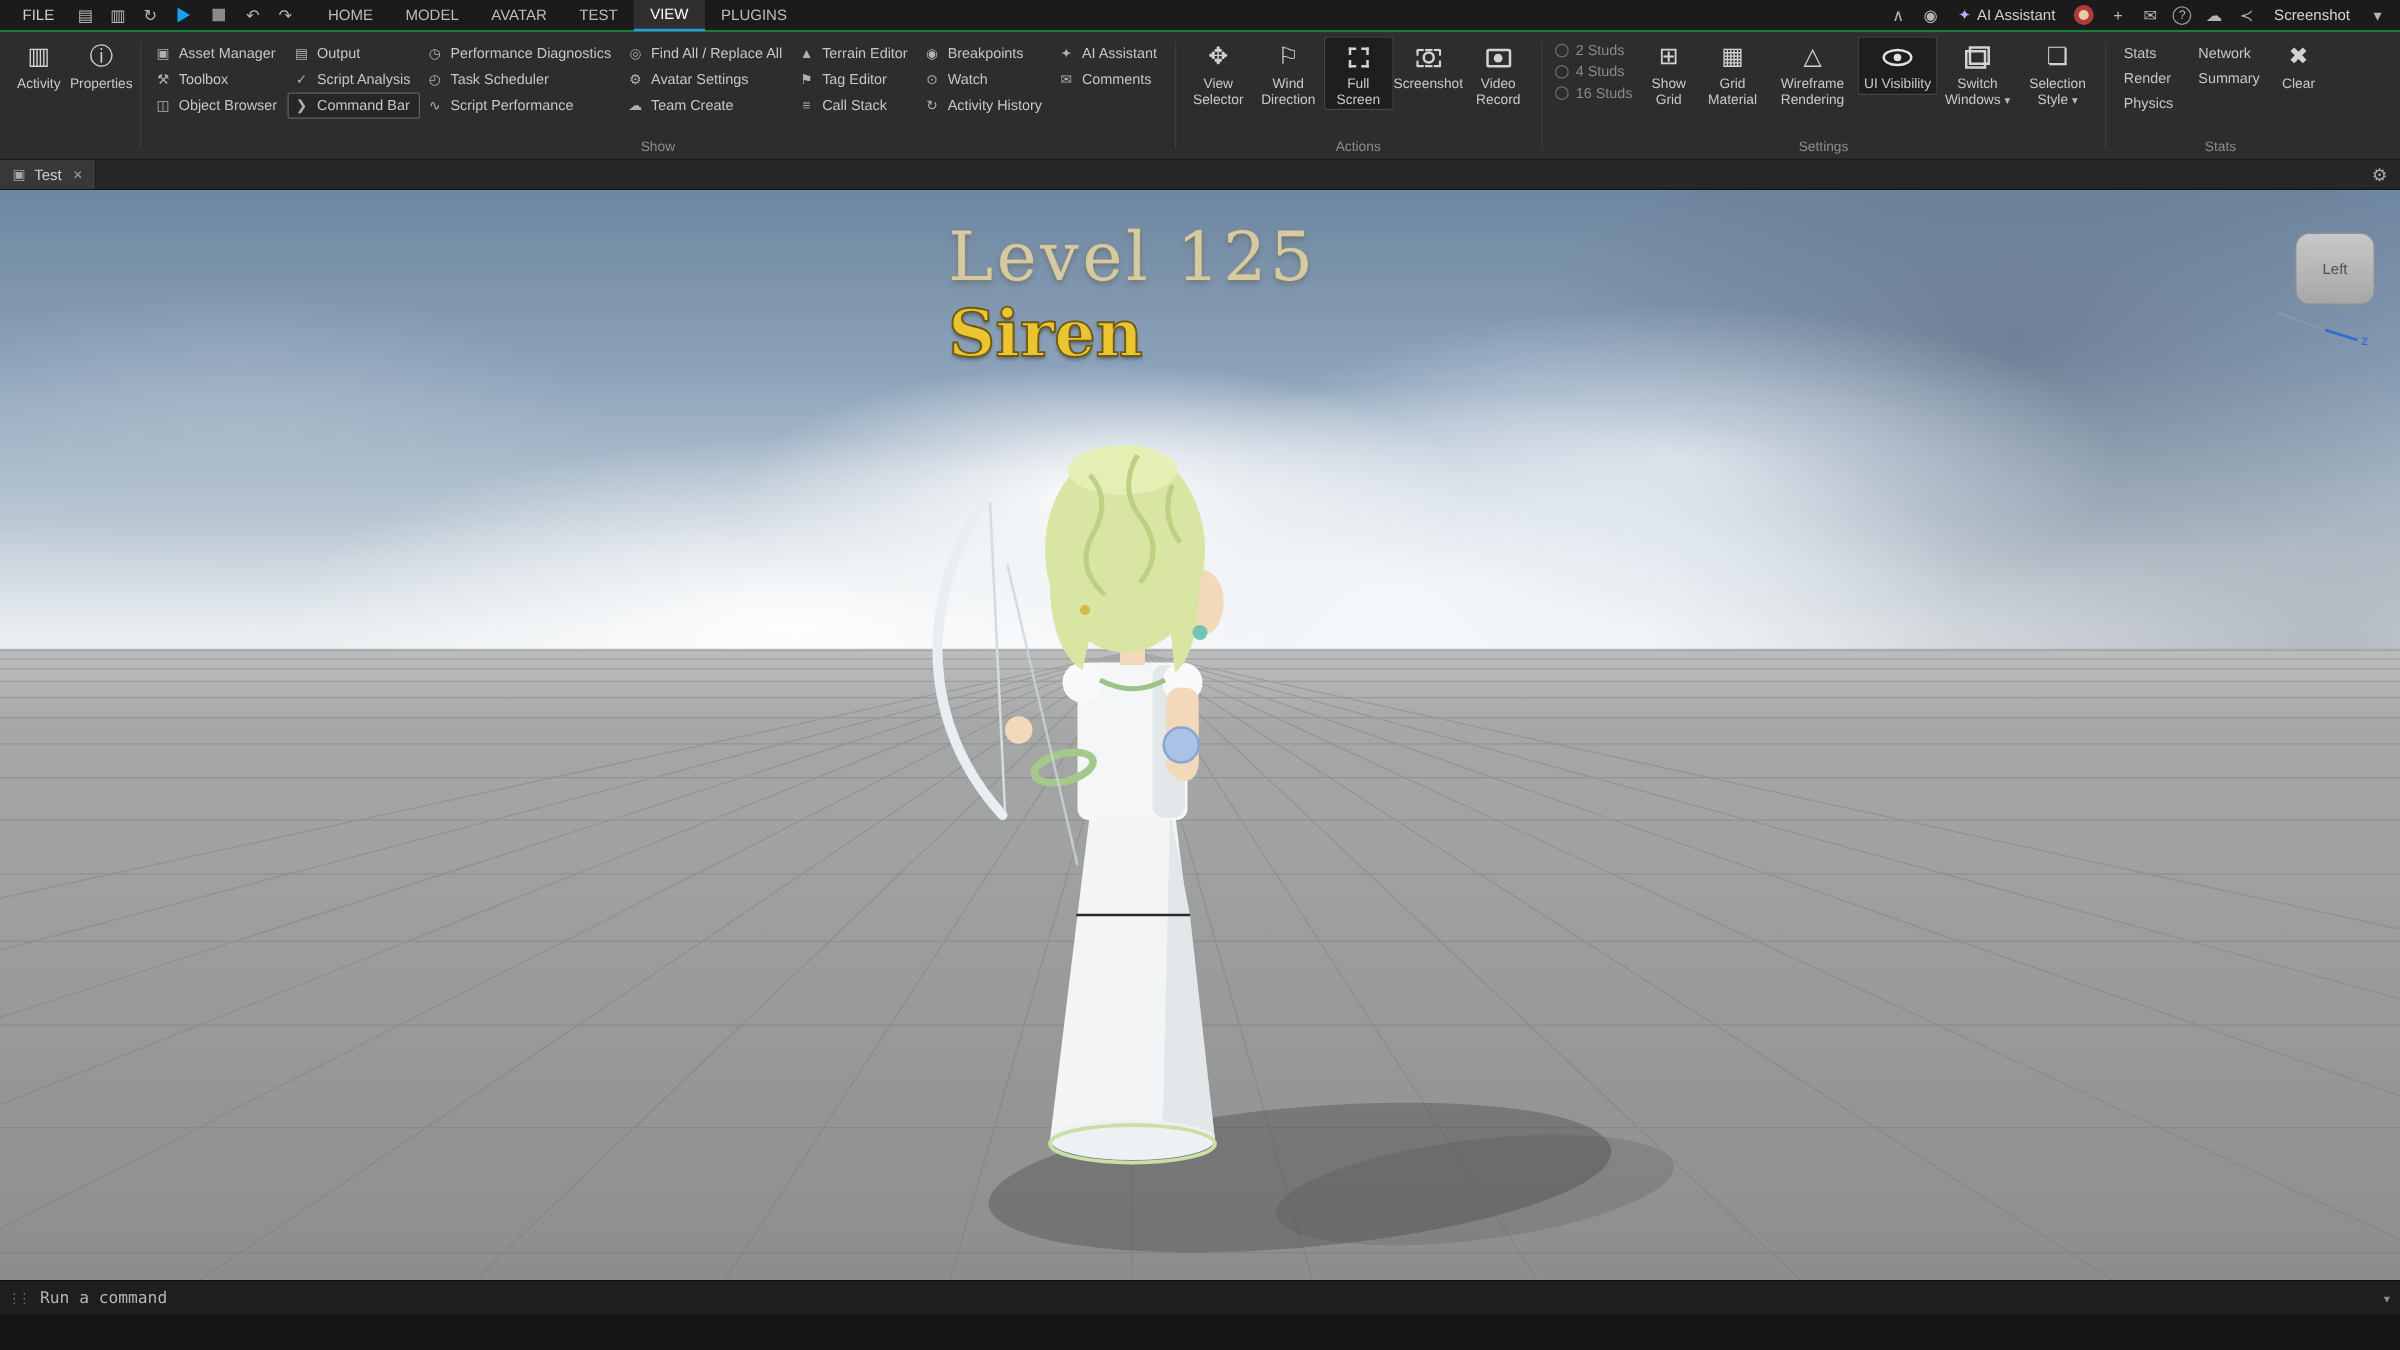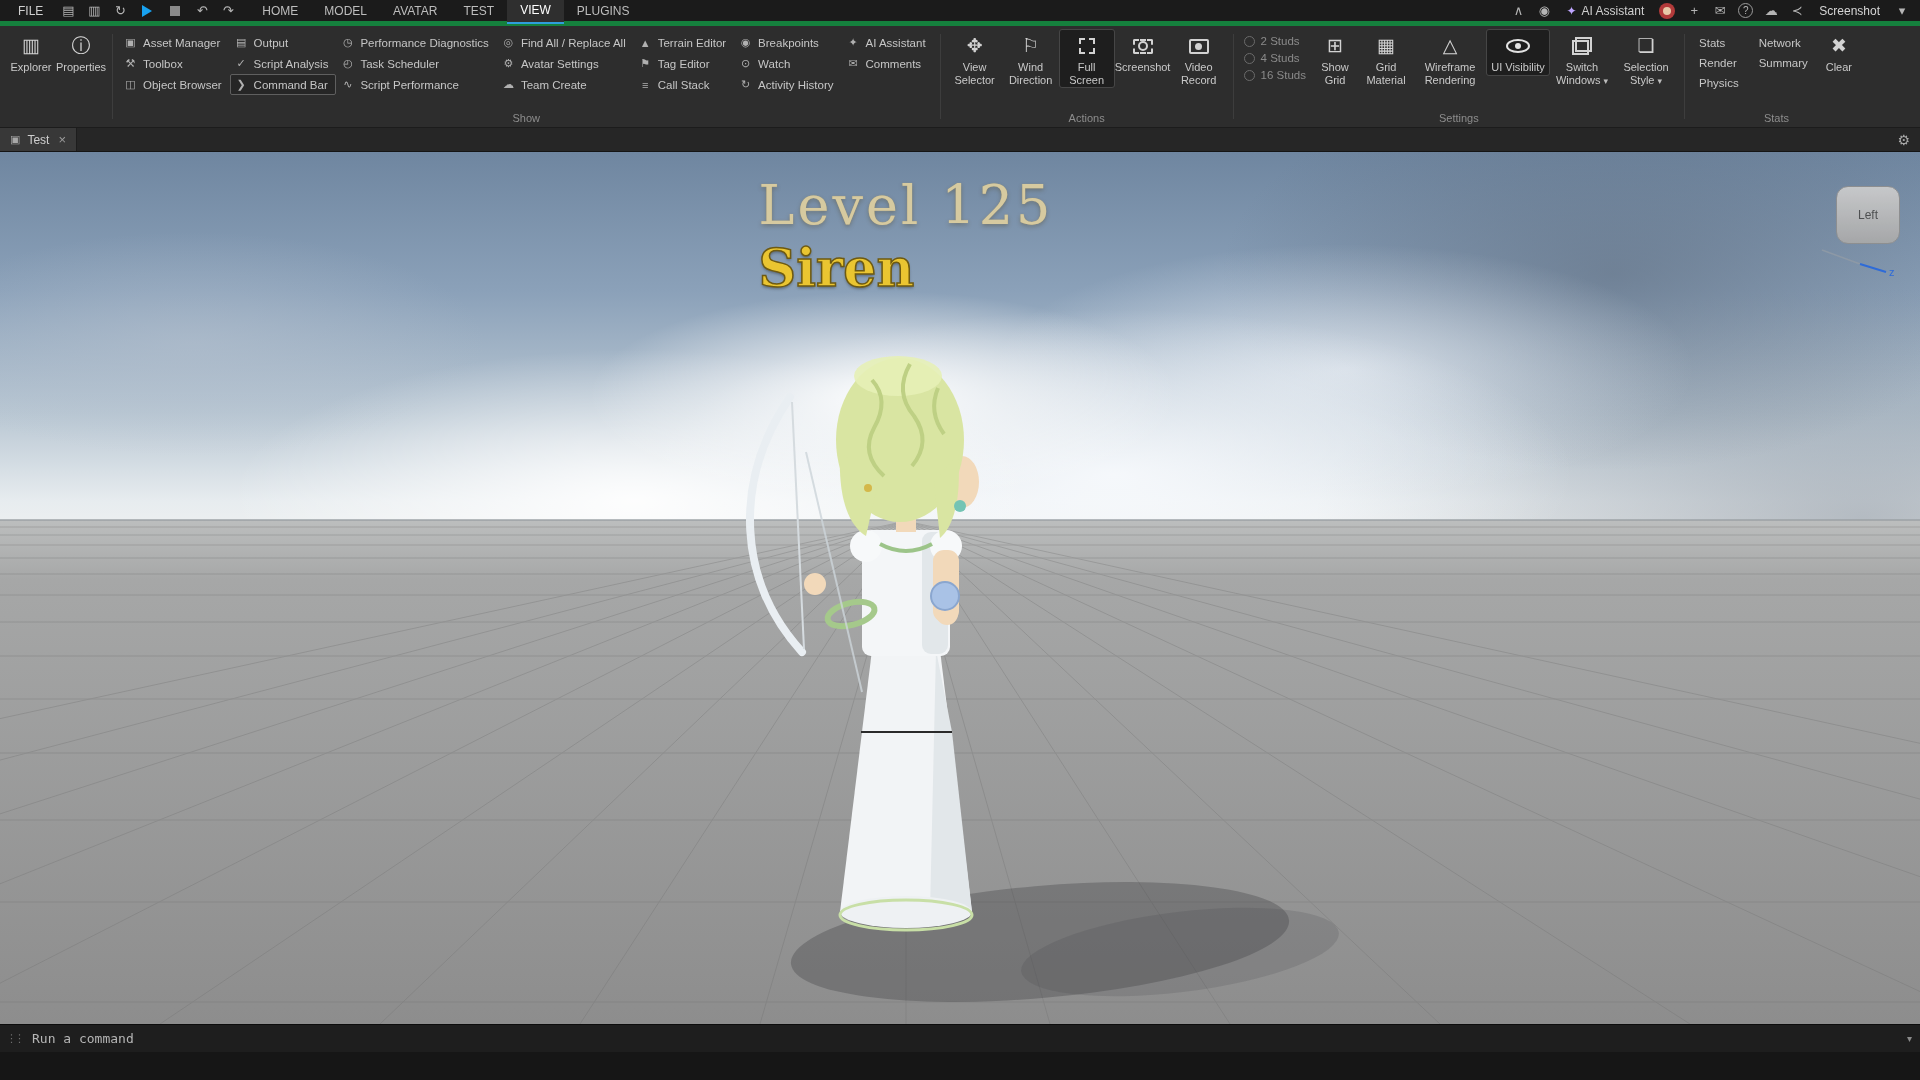--- a/index.html
+++ b/index.html
@@ -1,21 +1,21 @@
 <!DOCTYPE html>
 <html><head>
 <meta charset="utf-8">
 <style>
   html,body{margin:0;padding:0;width:1920px;height:1080px;overflow:hidden;background:#141414;
     font-family:"Liberation Sans",sans-serif;}
   *{box-sizing:border-box;user-select:none;}
 
   
   .titlebar{position:absolute;top:0;left:0;width:1920px;height:26px;background:#1b1b1b;
-    display:flex;align-items:center;color:#c8c8c8;font-size:12px;padding:0 6px;border-bottom:5px solid #15803d;}
+    display:flex;align-items:center;color:#c8c8c8;font-size:12px;padding:0 6px;border-bottom:2px solid #15803d;}
   .tb-btn{padding:0 12px;height:26px;display:flex;align-items:center;color:#d0d0d0;cursor:default;}
   .tb-icon{width:26px;height:26px;display:flex;align-items:center;justify-content:center;color:#b5b5b5;font-size:13px;}
   .play{width:0;height:0;border-left:10px solid #18a2f0;border-top:6px solid transparent;border-bottom:6px solid transparent;margin:0 9px;}
   .stop{width:10px;height:10px;background:#8a8a8a;margin:0 9px;}
   .menu-tabs{display:flex;height:26px;margin-left:8px;}
   .menu-tab{padding:0 13px;height:26px;display:flex;align-items:center;color:#bdbdbd;}
   .menu-tab.active{background:#2f2f2f;color:#ffffff;border-bottom:2px solid #2f9ddc;}
   .tb-right{margin-left:auto;display:flex;align-items:center;gap:2px;}
   .tb-right .tb-icon{width:24px;}
   .ai-chip{display:flex;align-items:center;gap:5px;padding:0 8px;color:#cfcfcf;}
@@ -39,21 +39,21 @@
   .rbig.w50{width:50px;} .rbig.w64{width:64px;} .rbig.w72{width:72px;} .rbig.w46{width:46px;}
 
   .show-cols{display:flex;}
   .show-col{display:flex;flex-direction:column;padding-top:3px;}
   .sitem{display:flex;align-items:center;gap:5px;height:21px;padding:0 7px 0 3px;font-size:11.5px;
     white-space:nowrap;border:1px solid transparent;border-radius:2px;color:#c6c6c6;}
   .sitem .sicon{width:15px;text-align:center;font-size:11px;color:#b0b0b0;}
   .sitem.boxed{border-color:#5f5f5f;background:#262626;}
 
   .studs-col{display:flex;flex-direction:column;padding:6px 6px 0 4px;gap:5px;}
-  .stud-item{display:flex;align-items:center;gap:6px;font-size:11.5px;color:#8a8a8a;white-space:nowrap;}
+  .stud-item{display:flex;align-items:flex-start;gap:6px;font-size:11.5px;color:#8a8a8a;white-space:nowrap;}
   .radio{width:11px;height:11px;border:1.5px solid #6b6b6b;border-radius:50%;}
 
   .stats-cols{display:flex;gap:4px;padding-top:4px;}
   .stats-col{display:flex;flex-direction:column;}
   .stat-item{height:20px;display:flex;align-items:center;padding:0 8px;font-size:11.5px;color:#c6c6c6;white-space:nowrap;}
 
   
   .dashedbox{width:16px;height:16px;border:2px dashed #d2d2d2;}
   .cam{width:20px;height:15px;border:2px dashed #d2d2d2;border-radius:2px;position:relative;}
   .cam::after{content:"";position:absolute;inset:0;margin:auto;width:6px;height:6px;border:2px solid #d2d2d2;border-radius:50%;}
@@ -144,21 +144,21 @@
     <span class="tb-icon">▾</span>
   </div>
 </div>
 
 <div class="ribbon">
 
   <div class="rgroup">
     <div class="rgroup-body">
       <div class="rbig w50">
         <span class="ricon">▥</span>
-        <span>Explorer</span>
+        <span>Activity</span>
       </div>
       <div class="rbig w50">
         <span class="ricon">ⓘ</span>
         <span>Properties</span>
       </div>
     </div>
     <div class="rgroup-label"></div>
   </div>
 
   <div class="rdivider"></div>

